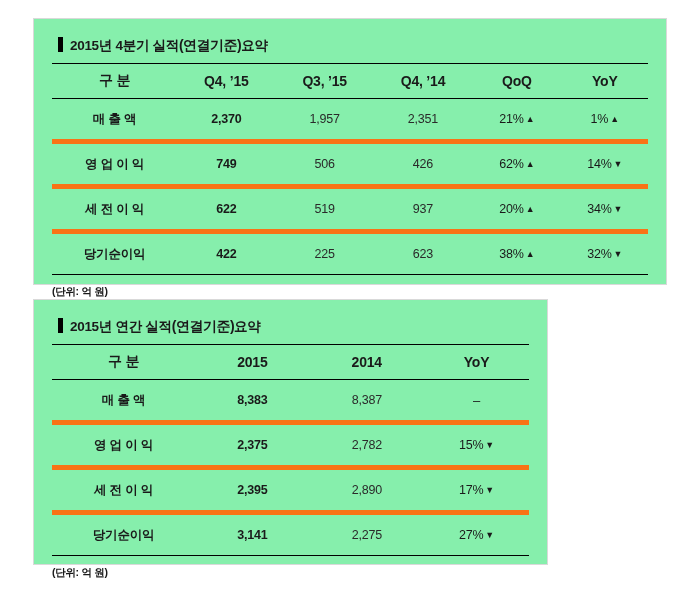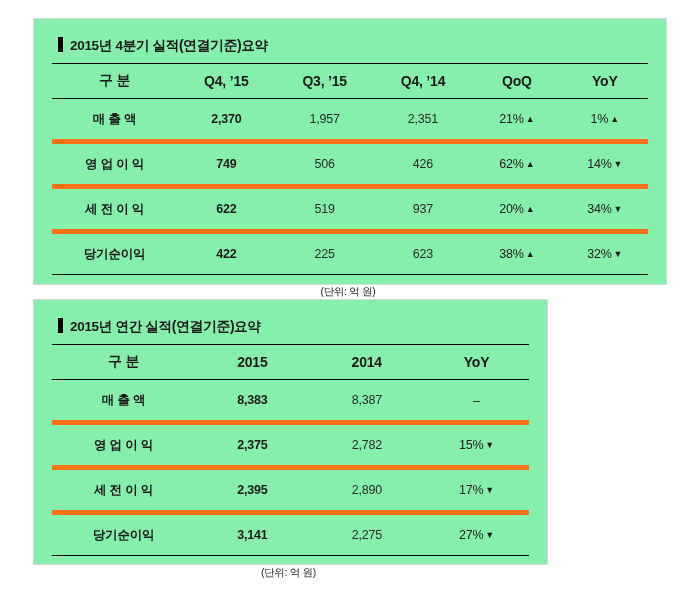--- a/index.html
+++ b/index.html
@@ -123,25 +123,26 @@
   .arrow-down {
     font-size: 9px;
     position: relative;
     top: -1px;
     margin-left: 2px;
   }
   .dash {
     font-size: 13px;
   }
   .unit-note {
-    text-align: center;
+    text-align: left;
     font-size: 10.5px;
     margin-top: 10px;
     padding-right: 4px;
     letter-spacing: -0.3px;
+    font-weight: bold;
   }
   
   .card-q4 col.c0 { width: 21%; }
   .card-q4 col.c1 { width: 16.5%; }
   .card-q4 col.c2 { width: 16.5%; }
   .card-q4 col.c3 { width: 16.5%; }
   .card-q4 col.c4 { width: 15%; }
   .card-q4 col.c5 { width: 14.5%; }
   
   .card-year col.y0 { width: 30%; }

